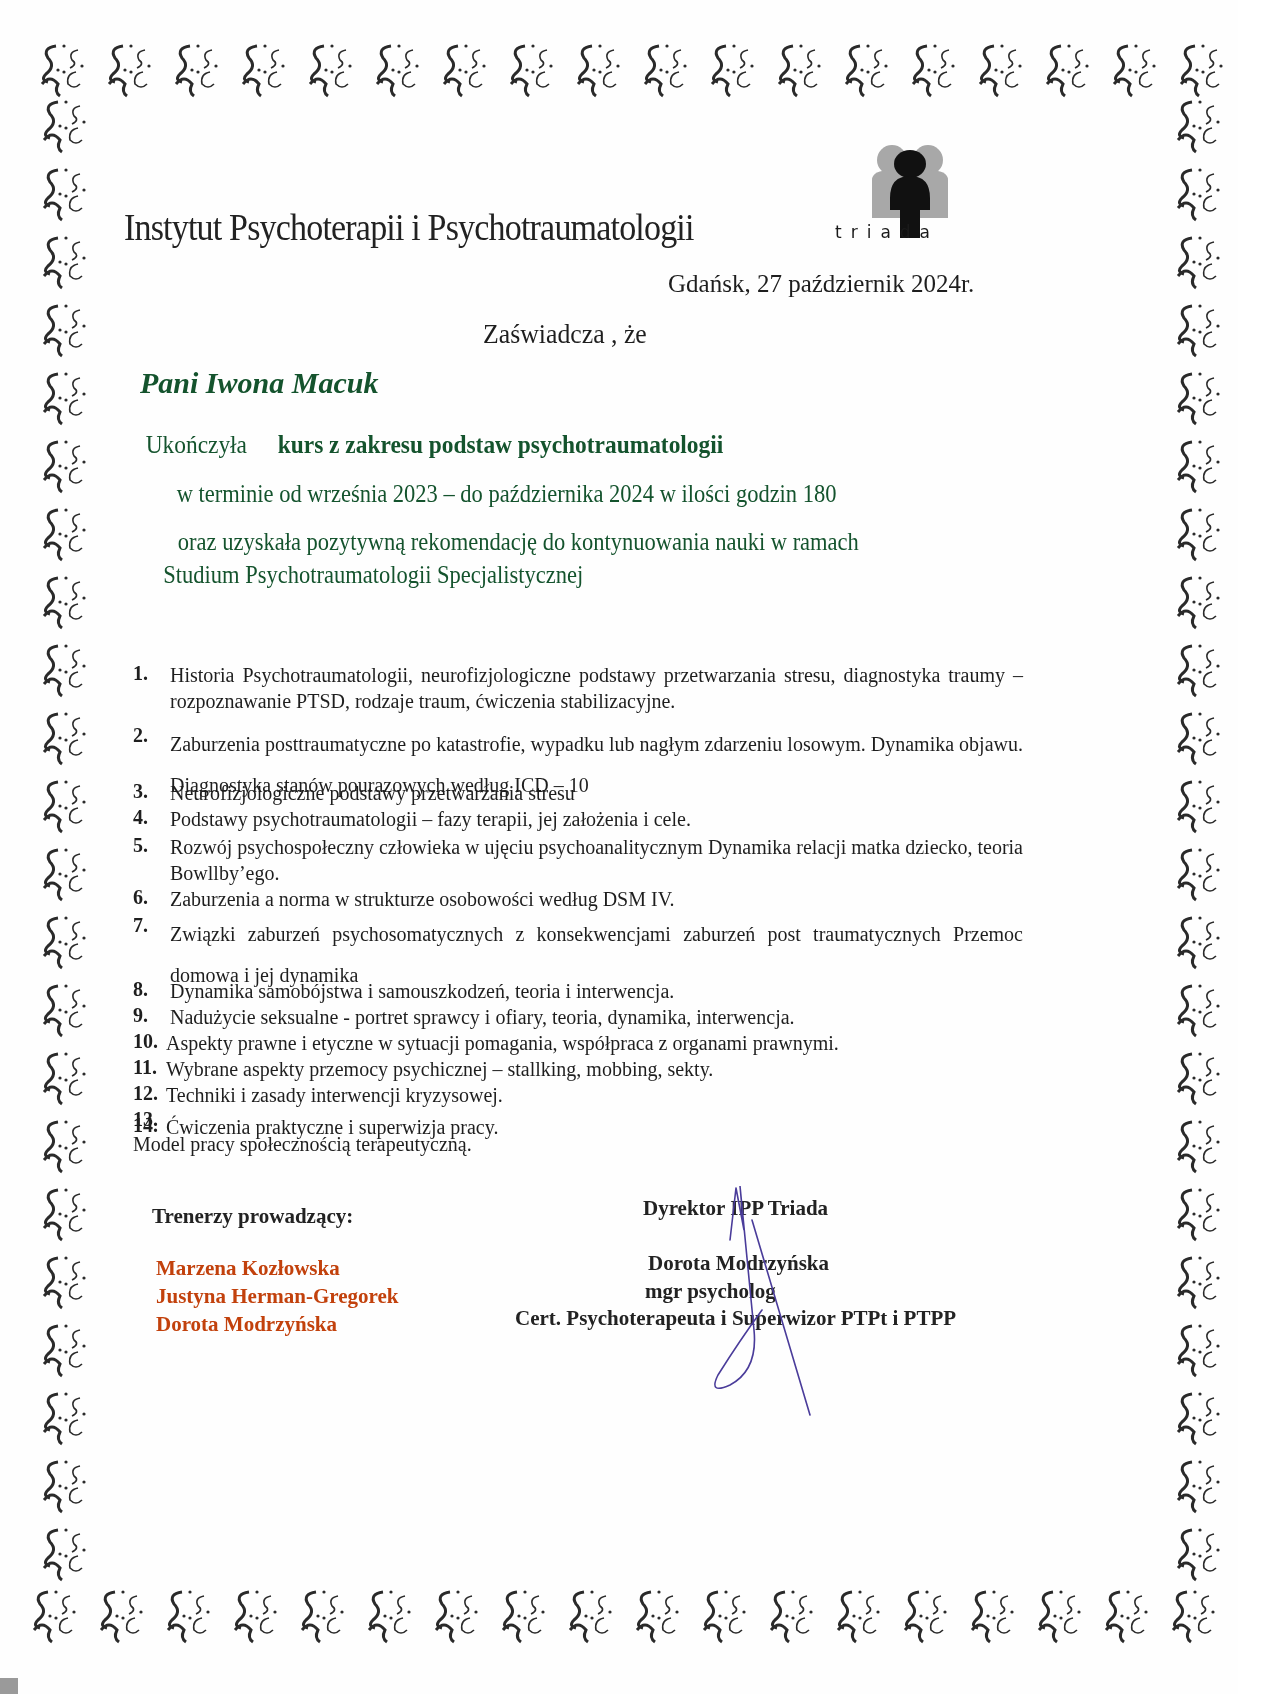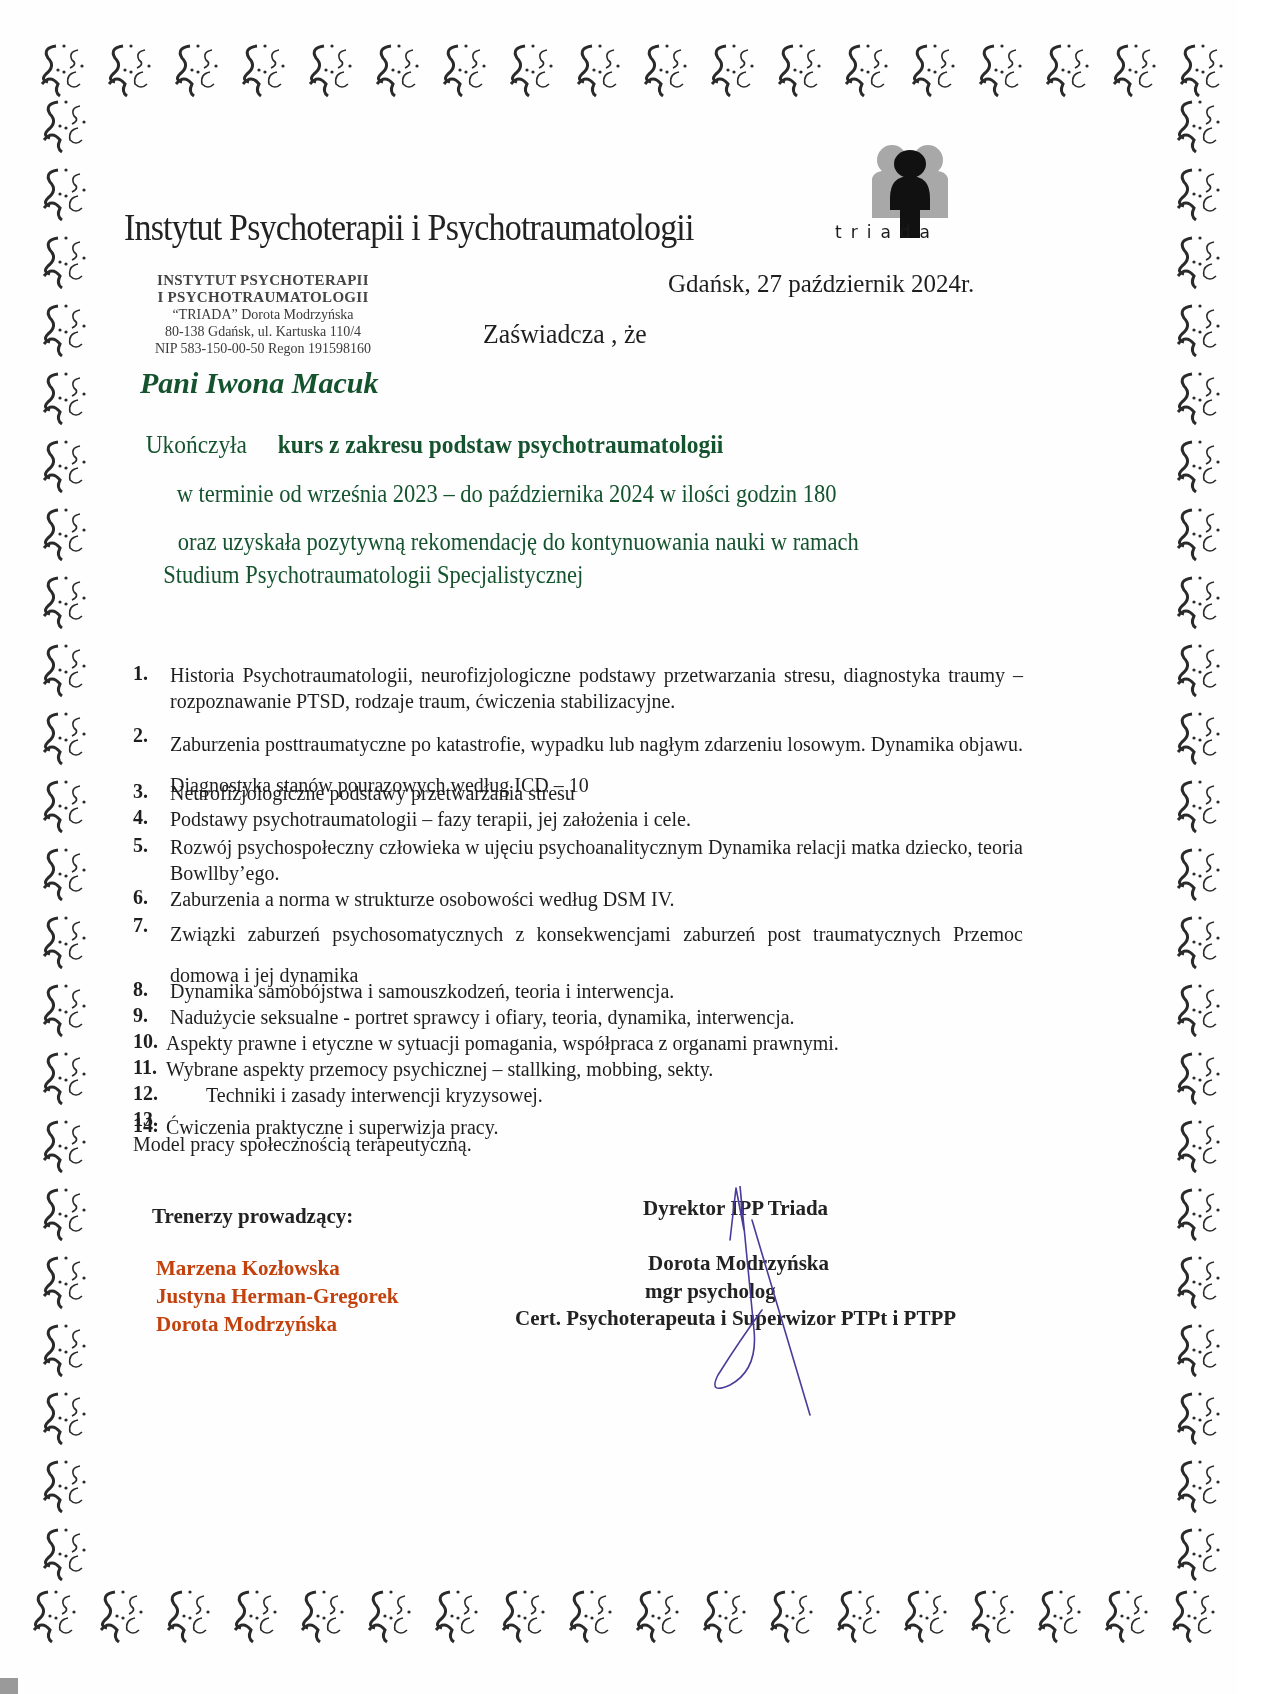--- a/index.html
+++ b/index.html
@@ -736,27 +736,20 @@
       <circle cx="78" cy="20" r="15"></circle>
       <path d="M58 40 Q58 30 78 30 Q98 30 98 40 L98 78 L58 78 Z"></path>
     </g>
     <g fill="#111">
       <ellipse cx="60" cy="24" rx="16" ry="14"></ellipse>
       <path d="M40 58 Q40 36 60 36 Q80 36 80 58 L80 70 L70 70 L70 98 L50 98 L50 70 L40 70 Z"></path>
     </g>
   </svg>
   <div class="logo-word">triada</div>
 
-  <div class="stamp">
-    <div class="s1">INSTYTUT PSYCHOTERAPII</div>
-    <div class="s2">I PSYCHOTRAUMATOLOGII</div>
-    <div>“TRIADA” Dorota Modrzyńska</div>
-    <div>80-138 Gdańsk, ul. Kartuska 110/4</div>
-    <div>NIP 583-150-00-50 Regon 191598160</div>
-  </div>
 
   <div class="date">Gdańsk, 27 październik 2024r.</div>
   <div class="certifies">Zaświadcza , że</div>
 
   <div class="center-line recipient">Pani Iwona Macuk</div>
   <div class="center-line line-completed">
     <span class="sq">Ukończyła </span><b class="sq">kurs z zakresu podstaw psychotraumatologii</b>
   </div>
   <div class="center-line line-term"><span class="sq">w terminie od września 2023 – do października 2024 w ilości godzin 180</span></div>
   <div class="center-line line-rec1"><span class="sq">oraz uzyskała pozytywną rekomendację do kontynuowania nauki w ramach</span></div>
@@ -800,21 +793,21 @@
         <span class="txt">Nadużycie seksualne - portret sprawcy i ofiary, teoria, dynamika, interwencja.</span>
       </li>
     <li class="topic" style="position: absolute; left: 0px; width: 890px; top: 368px;">
         <span class="num tight">10.</span>
         <span class="txt">Aspekty prawne i etyczne w sytuacji pomagania, współpraca z organami  prawnymi.</span>
       </li>
     <li class="topic" style="position: absolute; left: 0px; width: 890px; top: 394px;">
         <span class="num tight">11.</span>
         <span class="txt">Wybrane aspekty przemocy psychicznej – stallking, mobbing, sekty.</span>
       </li>
-    <li class="topic" style="position: absolute; left: 0px; width: 890px; top: 420px; gap: 40px;">
+    <li class="topic" style="position: absolute; left: 0px; width: 890px; top: 420px;">
         <span class="num tight">12.</span>
         <span class="txt">Techniki i zasady interwencji kryzysowej.</span>
       </li>
     <li class="topic" style="position: absolute; left: 0px; width: 890px; top: 446px; flex-direction: column;">
         <span class="num tight">13.</span>
         <span class="txt"> Model pracy społecznością terapeutyczną.</span>
       </li>
     <li class="topic" style="position: absolute; left: 0px; width: 890px; top: 452px;">
         <span class="num tight">14.</span>
         <span class="txt"> Ćwiczenia praktyczne  i superwizja pracy.</span>

